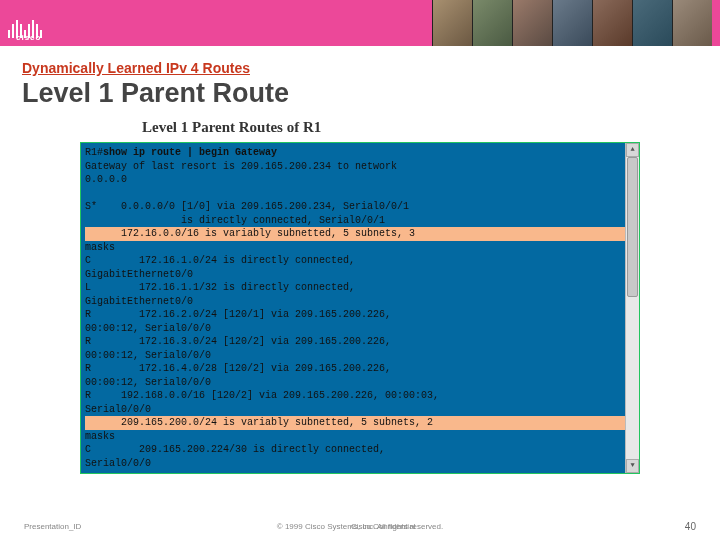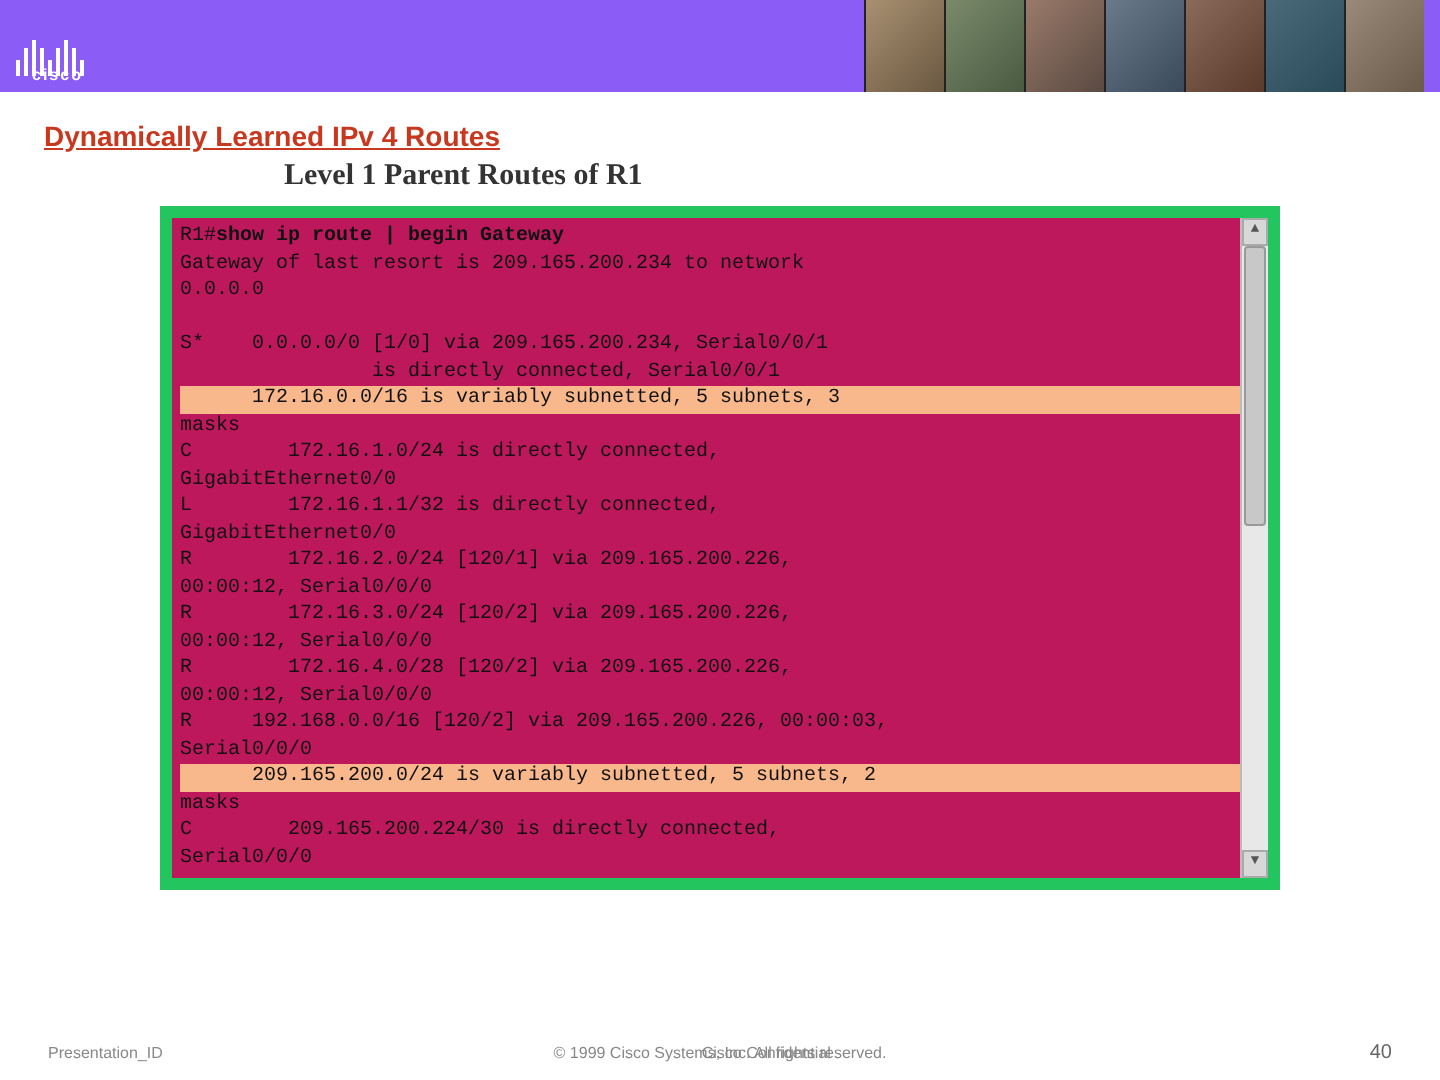--- a/index.html
+++ b/index.html
@@ -6,21 +6,21 @@
   body {
     width: 720px;
     height: 540px;
     font-family: Arial, Helvetica, sans-serif;
     background: #ffffff;
     position: relative;
     overflow: hidden;
   }
   .topbar {
     height: 46px;
-    background: #8b5cf6;
+    background: #ec4899;
     display: flex;
     align-items: center;
     justify-content: space-between;
     padding: 0 8px;
     position: relative;
   }
   .logo {
     display: flex;
     align-items: flex-end;
     gap: 2px;
@@ -80,22 +80,22 @@
   .box-title {
     font-size: 15px;
     font-weight: bold;
     color: #333;
     margin: 4px 0 6px 120px;
     font-family: Liberation Serif, serif;
   }
   .cli-box {
     width: 560px;
     margin: 0 auto;
-    border: 6px solid #22c55e;
-    background: #be185d;
+    border: 1px solid #22c55e;
+    background: #0369a1;
     font-family: "Courier New", monospace;
     font-size: 10px;
     line-height: 1.35;
     color: #111;
     padding: 3px 4px;
     position: relative;
   }
   .cli-line { white-space: pre; }
   .cli-cmd { font-weight: bold; }
   .hl {
@@ -176,20 +176,21 @@
     <div class="photo"></div>
     <div class="photo"></div>
     <div class="photo"></div>
     <div class="photo"></div>
     <div class="photo"></div>
   </div>
 </div>
 
 <div class="content">
   <div class="subtitle">Dynamically Learned IPv 4 Routes</div>
+  <div class="title">Level 1 Parent Route</div>
   <div class="box-title">Level 1 Parent Routes of R1</div>
 
   <div class="cli-box">
     <div class="cli-line"><span>R1#</span><span class="cli-cmd">show ip route | begin Gateway</span></div>
     <div id="cli-body"><div class="cli-line">Gateway of last resort is 209.165.200.234 to network</div><div class="cli-line">0.0.0.0</div><div class="cli-line">&nbsp;</div><div class="cli-line">S*    0.0.0.0/0 [1/0] via 209.165.200.234, Serial0/0/1</div><div class="cli-line">                is directly connected, Serial0/0/1</div><div class="cli-line hl">      172.16.0.0/16 is variably subnetted, 5 subnets, 3</div><div class="cli-line">masks</div><div class="cli-line">C        172.16.1.0/24 is directly connected,</div><div class="cli-line">GigabitEthernet0/0</div><div class="cli-line">L        172.16.1.1/32 is directly connected,</div><div class="cli-line">GigabitEthernet0/0</div><div class="cli-line">R        172.16.2.0/24 [120/1] via 209.165.200.226,</div><div class="cli-line">00:00:12, Serial0/0/0</div><div class="cli-line">R        172.16.3.0/24 [120/2] via 209.165.200.226,</div><div class="cli-line">00:00:12, Serial0/0/0</div><div class="cli-line">R        172.16.4.0/28 [120/2] via 209.165.200.226,</div><div class="cli-line">00:00:12, Serial0/0/0</div><div class="cli-line">R     192.168.0.0/16 [120/2] via 209.165.200.226, 00:00:03,</div><div class="cli-line">Serial0/0/0</div><div class="cli-line hl">      209.165.200.0/24 is variably subnetted, 5 subnets, 2</div><div class="cli-line">masks</div><div class="cli-line">C        209.165.200.224/30 is directly connected,</div><div class="cli-line">Serial0/0/0</div></div>
     <div class="scrollbar">
       <div class="sb-btn">▲</div>
       <div class="sb-thumb"></div>
       <div class="sb-btn sb-bottom">▼</div>
     </div>

